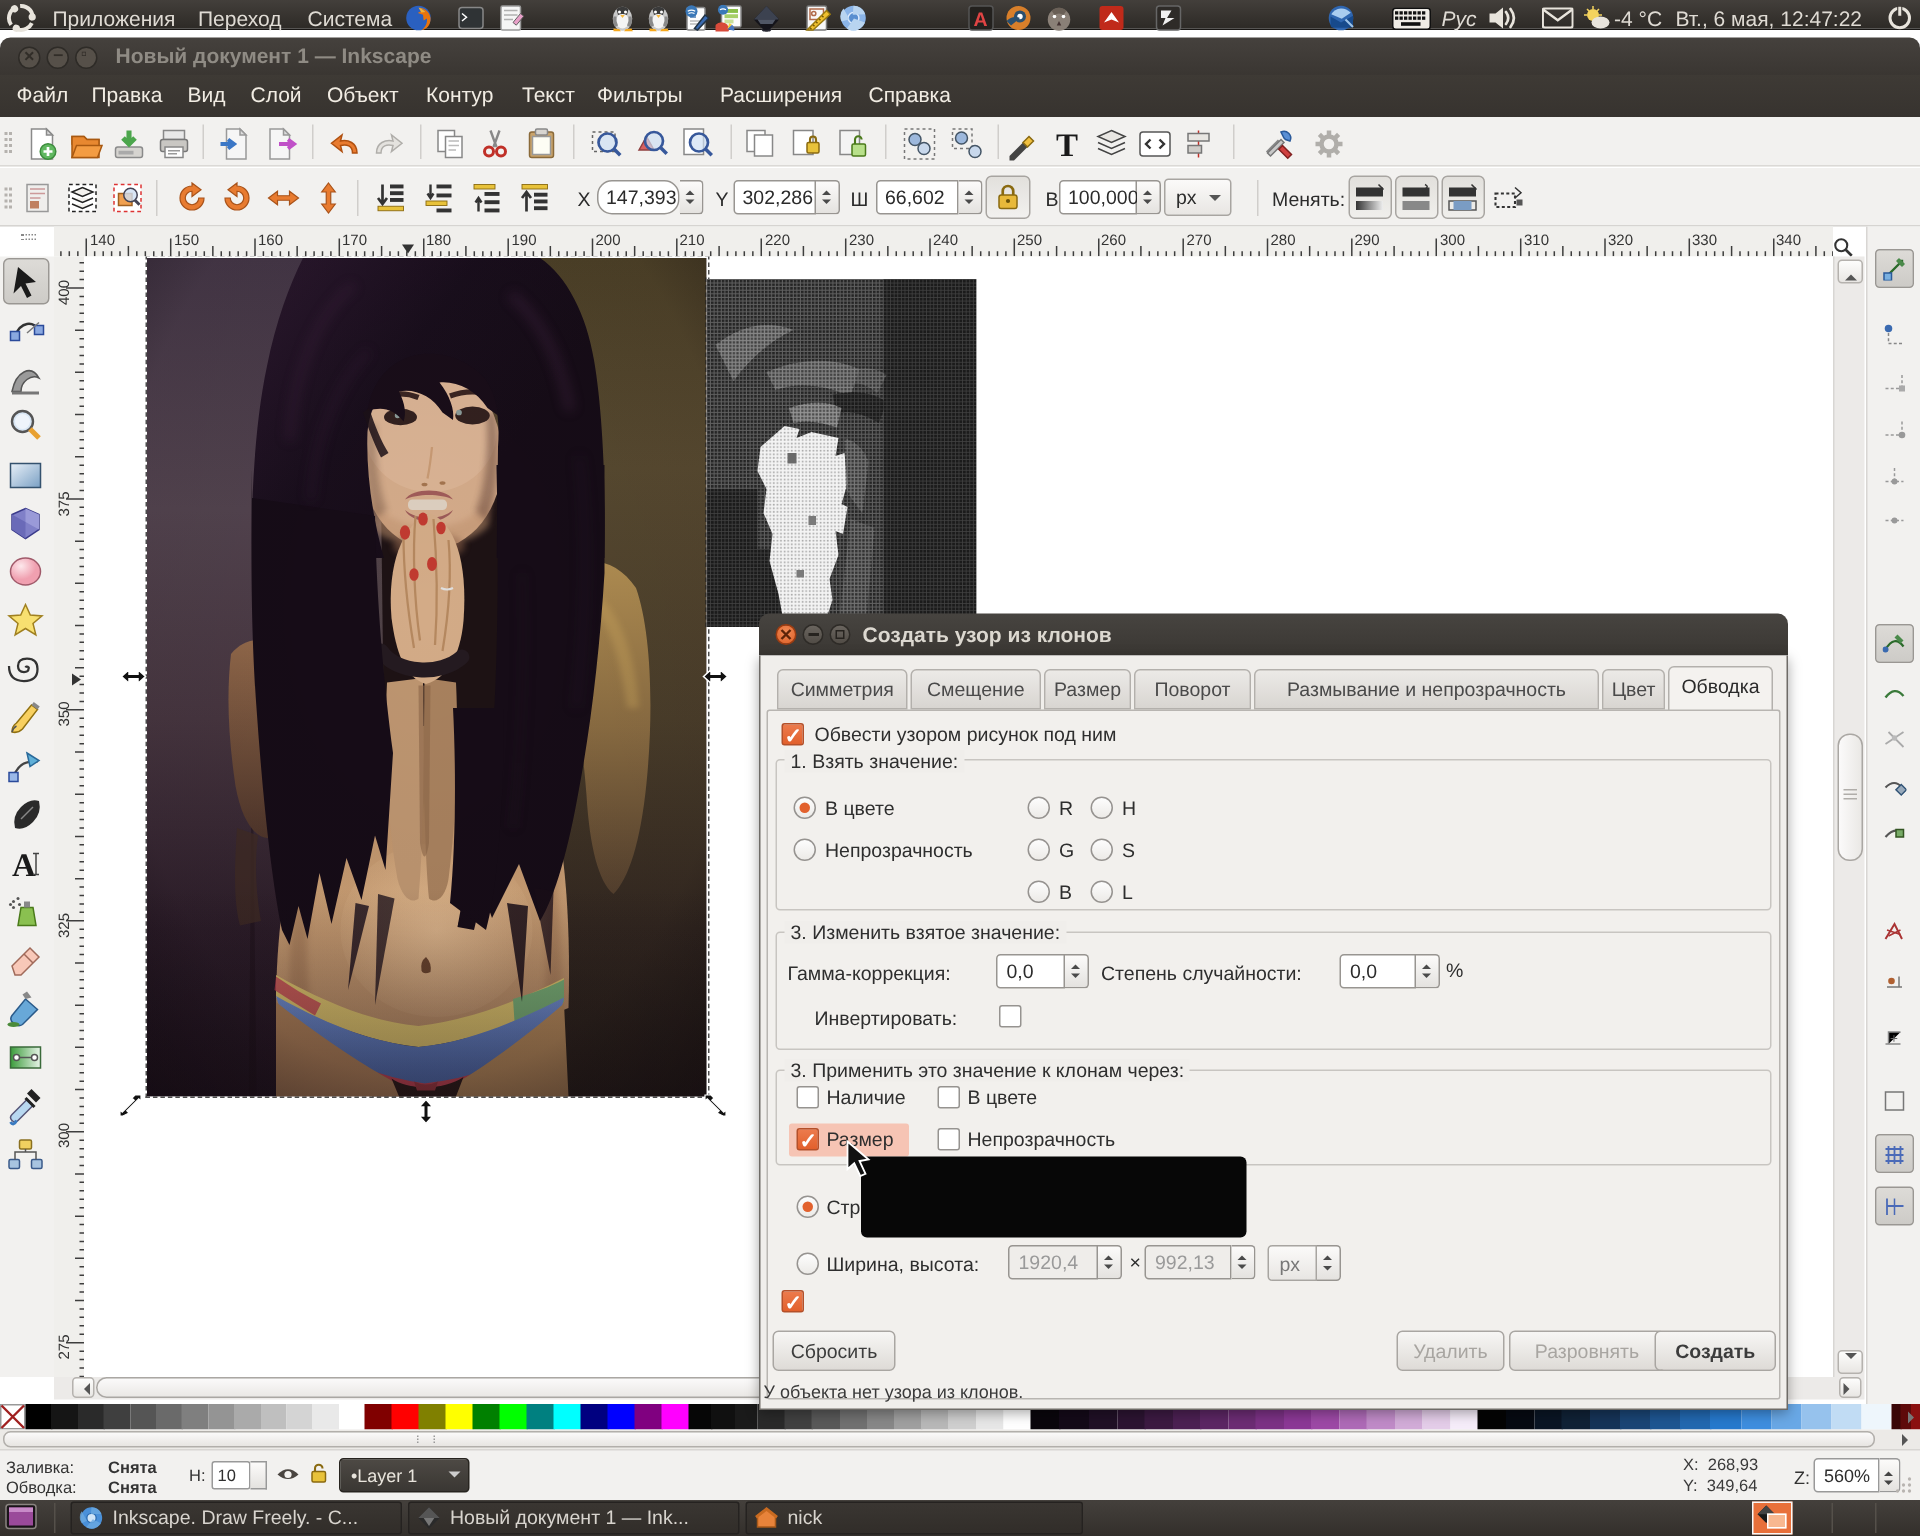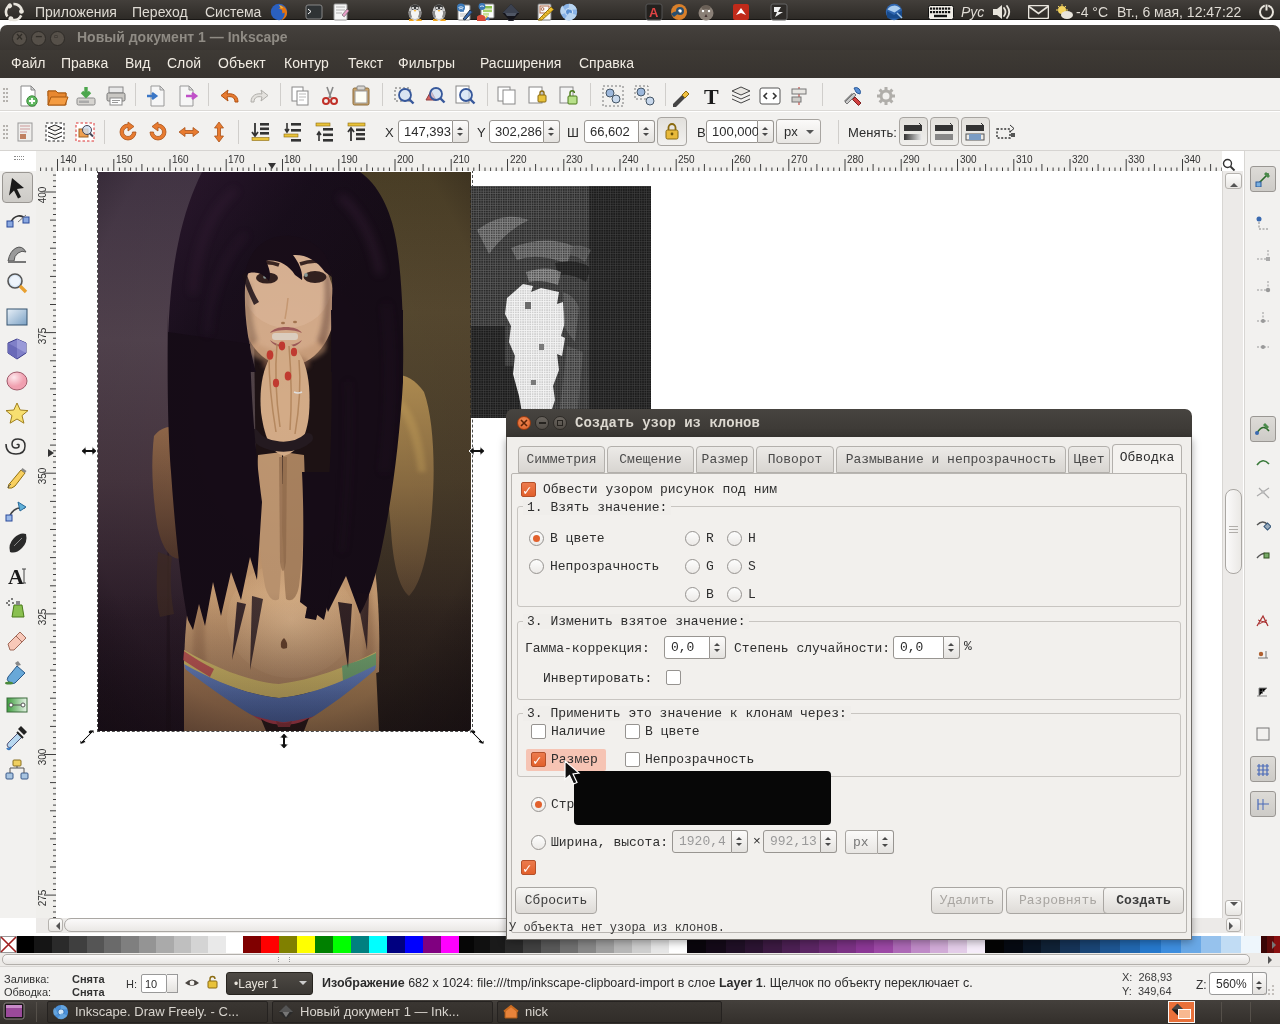--- a/index.html
+++ b/index.html
@@ -43,21 +43,21 @@
 #hscroll { left:36px; top:918px; width:1207px; height:15px; background:#eceae8; }
 #palette { left:0; top:936px; width:1280px; height:17px; background:#fff; }
 .sw { position:absolute; top:0; height:17px; }
 #palscroll { left:0; top:953px; width:1280px; height:13px; background:#eceae7; }
 #statusbar { left:0; top:966px; width:1280px; height:34px; background:#f2f1ef;
   border-top:1px solid #d8d6d3; font-size:12px; color:#2e2e2e; }
 #taskbar { left:0; top:1000px; width:1280px; height:24px;
   background:linear-gradient(#44403c,#332f2b); }
 .task { position:absolute; top:1px; height:22px; background:linear-gradient(#3a3632,#312d29);
   border:1px solid #252220; border-radius:2px; color:#d8d4ce; font-size:13px; }
-#dialog { left:506px; top:409px; width:686px; height:531px;font-family:Liberation Mono, monospace; }
+#dialog { left:506px; top:409px; width:686px; height:531px; }
 #dlgtitle { position:absolute; left:0; top:0; width:686px; height:28px;
   background:linear-gradient(#474440,#3a3733); border-radius:7px 7px 0 0; }
 #dlgbody { position:absolute; left:0; top:28px; width:686px; height:503px;
   background:#f0eeeb; border:1px solid #6e6b67; border-top:none;
   box-shadow:0 2px 8px rgba(0,0,0,0.35); }
 .tab { position:absolute; top:37px; height:27px; background:linear-gradient(#eceae7,#d8d5d1);
   border:1px solid #b3b0ac; border-radius:4px 4px 0 0; font-size:13px; color:#4a4a4a;
   text-align:center; padding-top:5px; }
 .chk { position:absolute; width:15px; height:15px; background:#fff;
   border:1px solid #969390; border-radius:2px; }
@@ -450,21 +450,21 @@
         <rect x="10" y="18" width="10" height="2.6" fill="#333"></rect>
       </svg>
       <svg class="abs" style="left:345px;top:9px" width="22" height="22" viewBox="0 0 22 22">
         <rect x="3" y="2" width="17" height="3" fill="#e8c23a" stroke="#8a6a10" stroke-width=".6"></rect>
         <path d="M6 20V8M3 11l3-4 3 4" stroke="#333" stroke-width="1.8" fill="none"></path>
         <rect x="11" y="7.5" width="9" height="2.6" fill="#333"></rect>
         <rect x="11" y="12" width="9" height="2.6" fill="#333"></rect>
         <rect x="11" y="16.5" width="9" height="2.6" fill="#333"></rect>
       </svg>
       <span class="tlabel" style="left:385px;">X</span>
-      <div class="fld" style="left:398px;width:55px;">147,393</div>
+      <div class="fld" style="left:398px;width:55px;border-radius:10px;">147,393</div>
       <div class="spin" style="left:453px;"></div>
       <span class="tlabel" style="left:477px;">Y</span>
       <div class="fld" style="left:489px;width:55px;">302,286</div>
       <div class="spin" style="left:544px;"></div>
       <span class="tlabel" style="left:567px;">Ш</span>
       <div class="fld" style="left:584px;width:55px;">66,602</div>
       <div class="spin" style="left:639px;"></div>
       <div style="position:absolute;left:657px;top:5px;width:30px;height:29px;background:linear-gradient(#e2e0dc,#f2f1ef);border:1px solid #a8a5a1;border-radius:4px;"></div>
       <svg class="abs" style="left:663px;top:9px" width="18" height="20" viewBox="0 0 18 20">
         <rect x="3" y="9" width="12" height="9" rx="1.5" fill="#e8b93a" stroke="#8a6a10"></rect>
@@ -1056,21 +1056,20 @@
       <svg class="abs" style="left:184px;top:10px;" width="16" height="12" viewBox="0 0 16 12">
         <path d="M1 6 Q8 -1 15 6 Q8 12 1 6z" fill="#4a4540"></path>
         <circle cx="8" cy="6" r="2.4" fill="#f4f2ef"></circle>
       </svg>
       <svg class="abs" style="left:206px;top:8px;" width="13" height="15" viewBox="0 0 13 15">
         <rect x="2" y="6" width="9" height="7" rx="1" fill="#e8c23a" stroke="#8a6a10"></rect>
         <path d="M4 6V4a2.5 2.5 0 0 1 5 0" fill="none" stroke="#8a6a10" stroke-width="1.4"></path>
       </svg>
       <div style="position:absolute;left:226px;top:5px;width:87px;height:23px;background:linear-gradient(#4d4944,#3a3733);border:1px solid #27241f;border-radius:3px;color:#e8e4dc;font-size:12px;padding:4px 0 0 7px;">•Layer 1</div>
       <div style="position:absolute;left:299px;top:14px;border:4px solid transparent;border-top-color:#ccc;"></div>
-      <div style="position:absolute;left:322px;top:9px;font-size:12.5px;color:#2b2b2b;"><b>Изображение</b> 682 x 1024: file:///tmp/inkscape-clipboard-import в слое <b>Layer 1</b>. Щелчок по объекту переключает с.</div>
       <div style="position:absolute;left:1122px;top:3px;font-size:11px;color:#3a3a3a;line-height:14px;">X:&nbsp; 268,93<br>Y:&nbsp; 349,64</div>
       <span style="position:absolute;left:1196px;top:11px;font-size:12px;color:#333;">Z:</span>
       <div style="position:absolute;left:1209px;top:5px;width:44px;height:23px;background:#fff;border:1px solid #999;border-radius:3px 0 0 3px;font-size:12px;padding:4px 0 0 6px;">560%</div>
       <div style="position:absolute;left:1253px;top:5px;width:14px;height:23px;background:linear-gradient(#fcfbfa,#e4e2df);border:1px solid #999;border-left:none;border-radius:0 3px 3px 0;"></div>
       <div style="position:absolute;left:1256px;top:11px;border:3.5px solid transparent;border-bottom-color:#444;"></div>
       <div style="position:absolute;left:1256px;top:20px;border:3.5px solid transparent;border-top-color:#444;"></div>
       <svg class="abs" style="left:1262px;top:16px" width="14" height="14" viewBox="0 0 14 14">
         <g fill="#b8b4b0">
           <circle cx="11" cy="3" r="1.1"></circle>
           <circle cx="7" cy="7" r="1.1"></circle>

